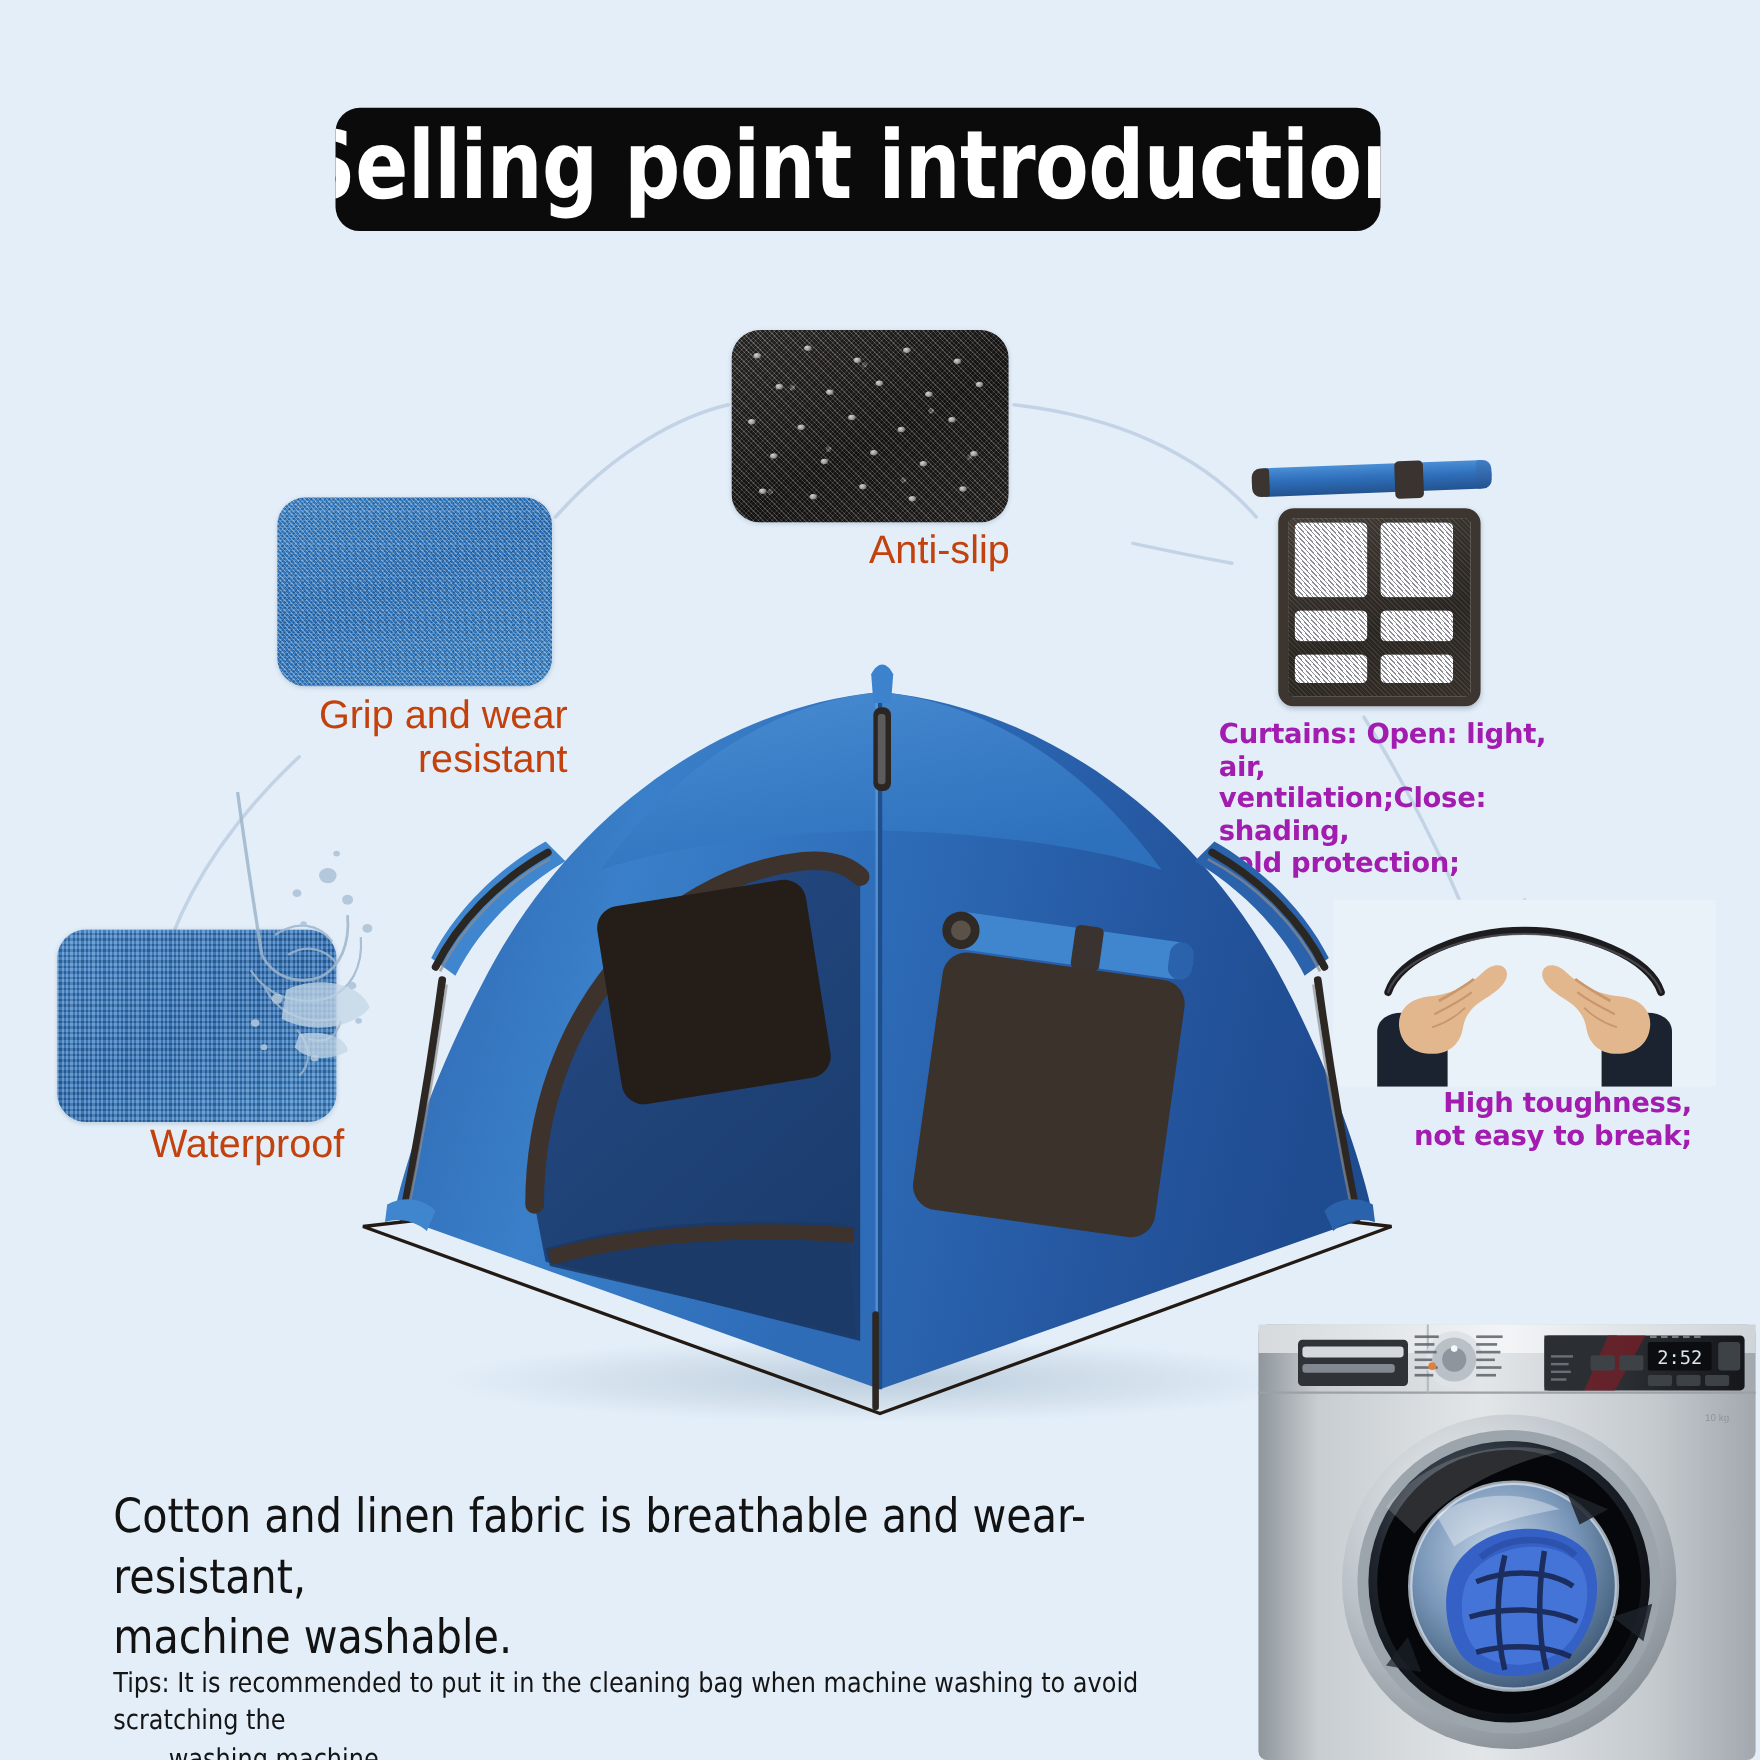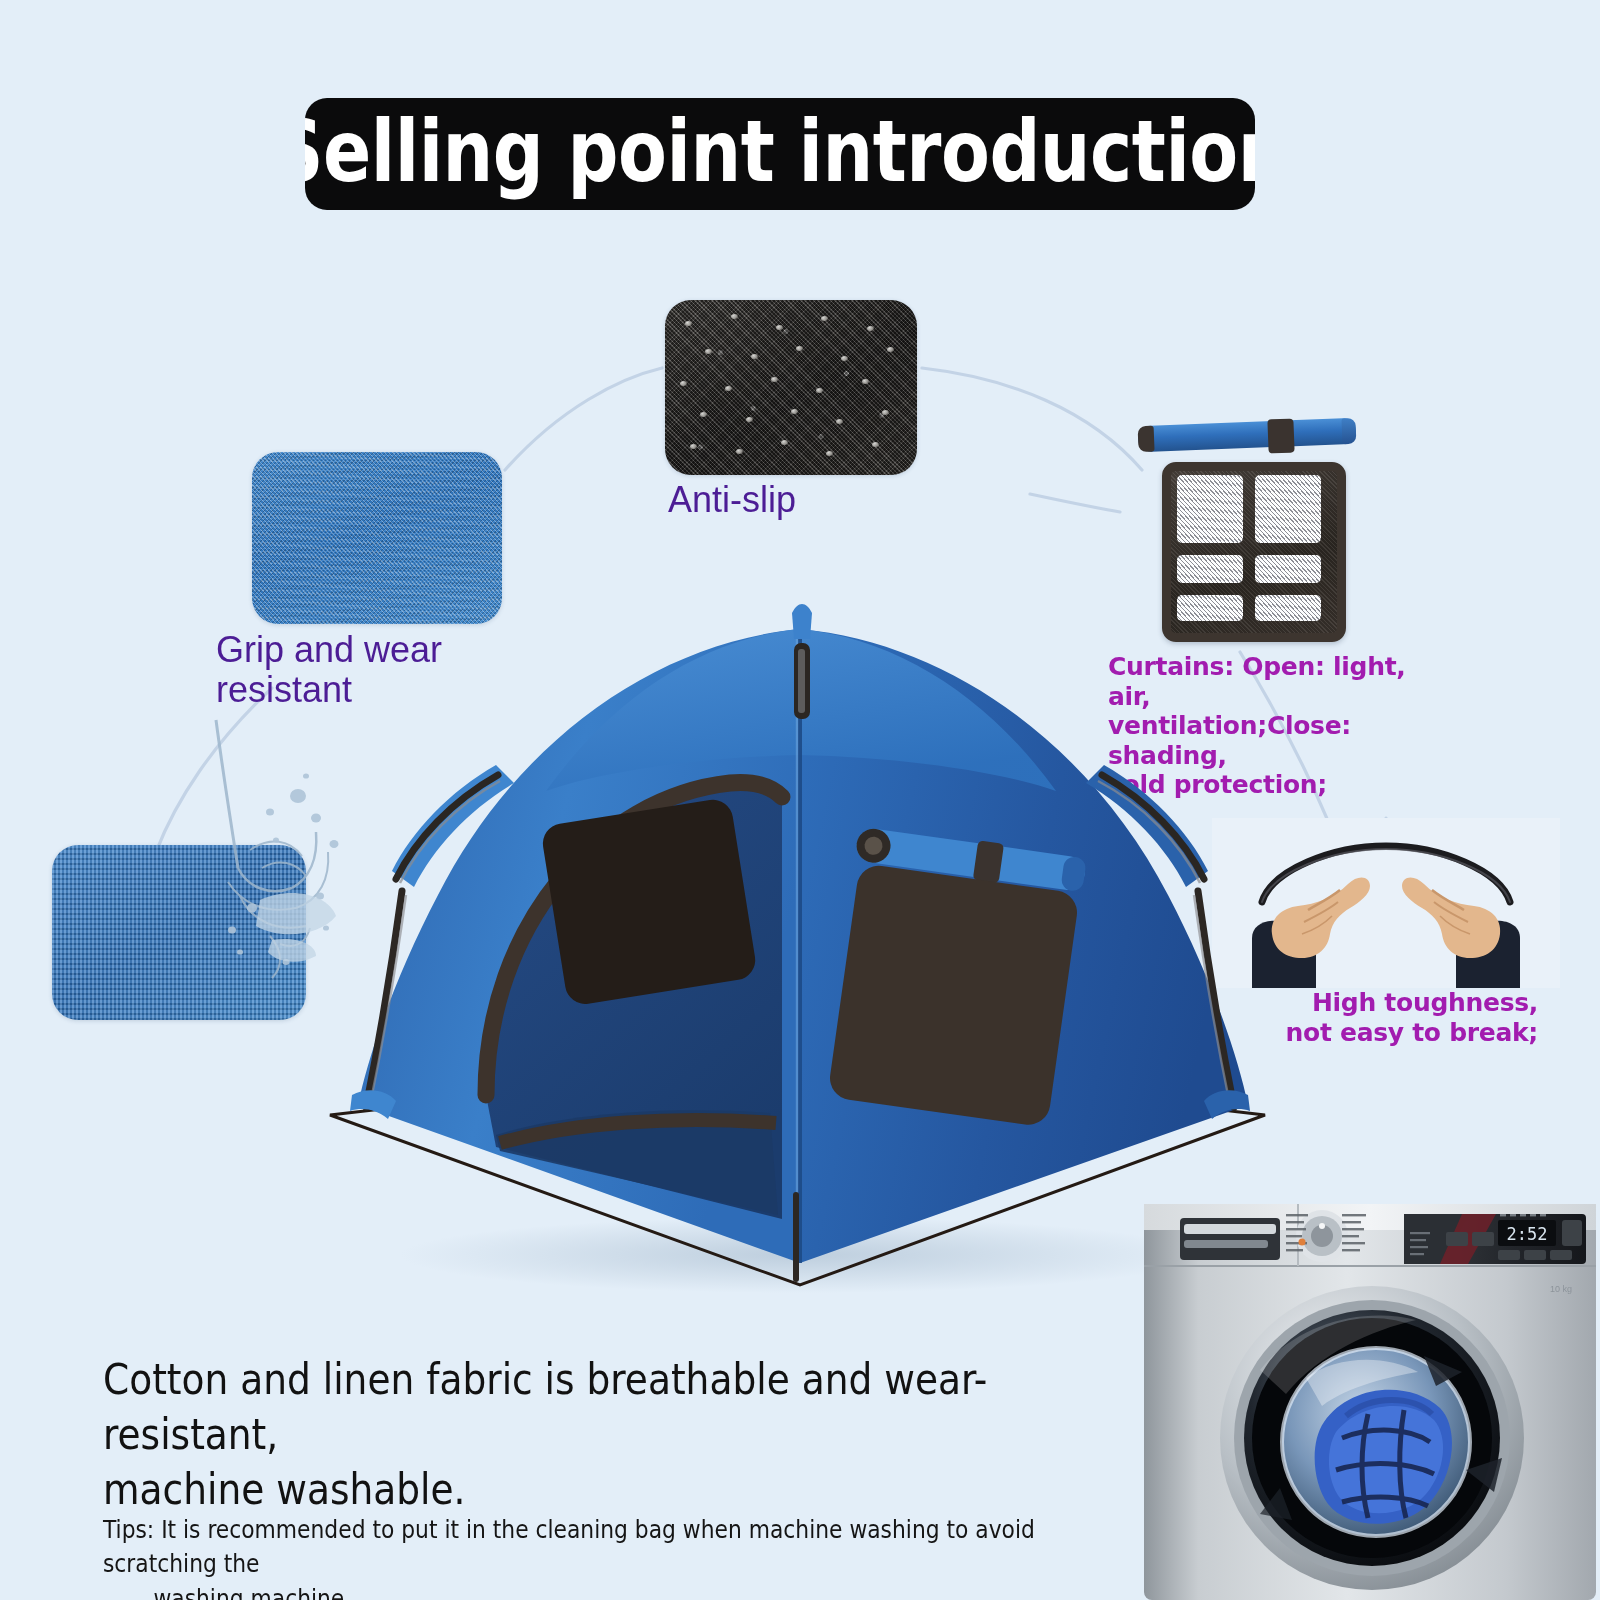--- a/index.html
+++ b/index.html
@@ -97,25 +97,25 @@
   #splash {
     position: absolute;
     left: 120px; top: 700px;
     width: 280px; height: 360px;
     pointer-events: none;
   }
 
   
   .label {
     position: absolute;
-    color: #4c1d95;
+    color: #c2410c;
     font-family: "Liberation Sans", sans-serif;
     font-size: 36px;
     line-height: 1.12;
-    text-align: left;
+    text-align: right;
     white-space: pre-line;
   }
   #label-grip  { left: 216px; top: 630px; width: 300px; }
   #label-antislip { left: 668px; top: 480px; width: 250px; }
   #label-waterproof { left: 48px; top: 1020px; width: 265px; }
 
   .label-bold {
     position: absolute;
     color: #a21caf;
     font-family: "DejaVu Sans", sans-serif;
@@ -307,20 +307,21 @@
       <ellipse cx="186" cy="76" rx="3" ry="2.6"></ellipse>
       <ellipse cx="156" cy="140" rx="3" ry="2.6"></ellipse>
       <ellipse cx="120" cy="252" rx="3" ry="2.6"></ellipse>
       <ellipse cx="206" cy="228" rx="3" ry="2.6"></ellipse>
     </g>
     <g fill="#c3d6e6" opacity="0.75">
       <path d="M140 200 C170 186, 208 194, 216 216 C200 236, 160 240, 136 226 Z"></path>
       <path d="M152 240 C176 236, 196 244, 196 256 C178 266, 156 262, 148 252 Z"></path>
     </g>
   </svg>
+  <div class="label" id="label-waterproof">Waterproof</div>
 
   <div id="curtain-photo">
     <div id="curtain-roll"></div>
     <div id="curtain-strap"></div>
     <div id="curtain-panel">
       <div class="cp-pane" style="left:6px;  top:4px;   width:66px; height:68px;"></div>
       <div class="cp-pane" style="left:84px; top:4px;   width:66px; height:68px;"></div>
       <div class="cp-pane" style="left:6px;  top:84px;  width:66px; height:28px;"></div>
       <div class="cp-pane" style="left:84px; top:84px;  width:66px; height:28px;"></div>
       <div class="cp-pane" style="left:6px;  top:124px; width:66px; height:26px;"></div>

